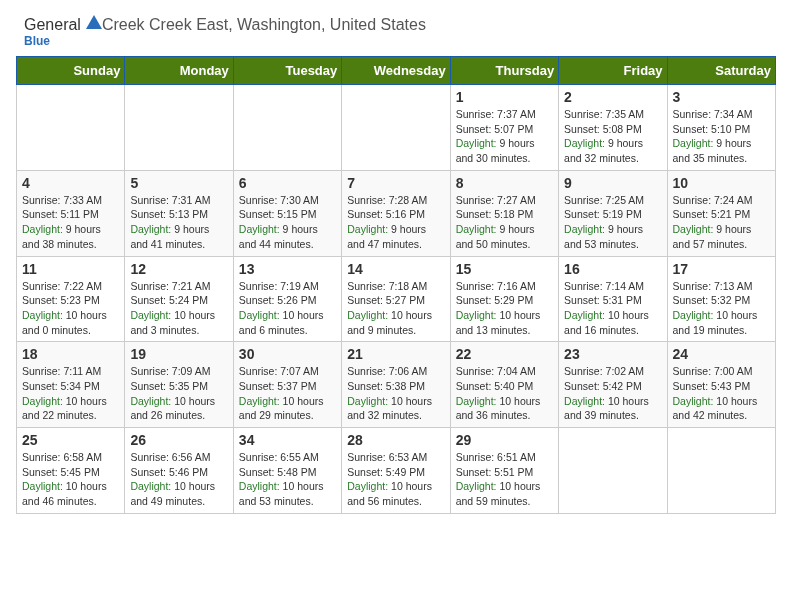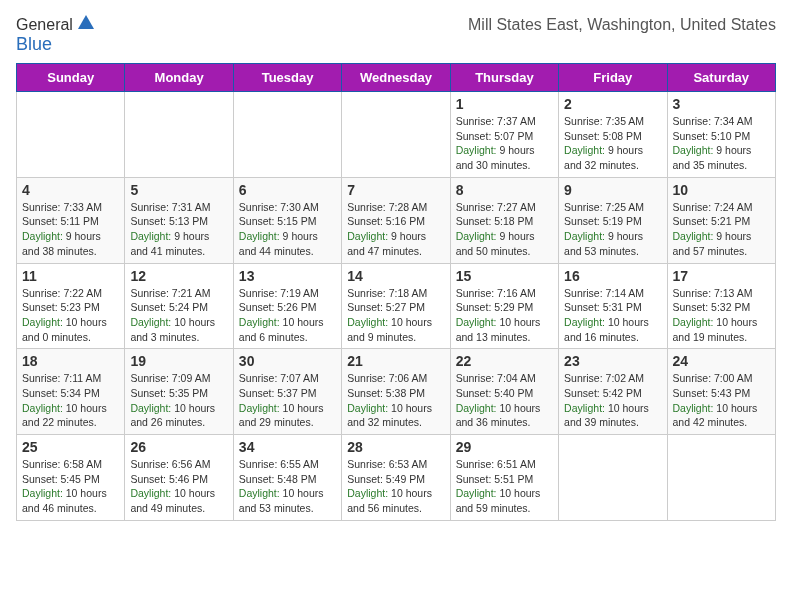--- a/index.html
+++ b/index.html
@@ -5,44 +5,45 @@
     * { box-sizing: border-box; margin: 0; padding: 0; }
     body {
       font-family: Arial, sans-serif;
       background: #fff;
       width: 792px;
       min-height: 612px;
       padding: 16px;
     }
     .header {
       display: flex;
-      justify-content: space-between;
+      justify-content: flex-start;
       align-items: flex-start;
       margin-bottom: 8px;
+      margin-left: 8px;
     }
     .logo {
       display: flex;
       align-items: center;
     }
     .logo-general { color: #333; }
     .logo-blue { color: #2a6ebb; }
     .title-block { text-align: right; }
     .title-block h1 { font-size: 32px; color: #333; font-weight: normal; }
     .title-block h2 { font-size: 16px; color: #555; font-weight: normal; }
     table {
       width: 100%;
       border-collapse: collapse;
       table-layout: fixed;
     }
     thead th {
-      background: #a21caf;
+      background: #4d7c0f;
       color: #fff;
       font-size: 13px;
       padding: 6px 4px;
-      text-align: center;
+      text-align: right;
       border: 1px solid #1a5aaa;
     }
     tbody td {
       border: 1px solid #ccc;
       vertical-align: top;
       padding: 4px 5px;
       font-size: 11px;
       color: #333;
       height: 80px;
     }
@@ -65,25 +66,25 @@
 </head>
 <body>
 
 <div class="header">
   <div class="logo">
     <div>
       <div style="display:flex;align-items:center;gap:3px;">
         <span class="logo-general">General</span>
         <div style="display:inline-block;width:0;height:0;border-left:8px solid transparent;border-right:8px solid transparent;border-bottom:14px solid #2a6ebb;margin-left:2px;margin-top:-6px;"></div>
       </div>
-      <div class="logo-blue" style="font-size:18px;font-weight:normal;">Blue</div>
+      <div class="logo-blue" style="font-size:12px;font-weight:bold;">Blue</div>
     </div>
   </div>
   <div class="title-block">
-    <h2>Mill States East, Washington, United States</h2>
+    <h2>Creek Creek East, Washington, United States</h2>
   </div>
 </div>
 
 <table>
   <thead>
     <tr>
       <th>Sunday</th>
       <th>Monday</th>
       <th>Tuesday</th>
       <th>Wednesday</th>

